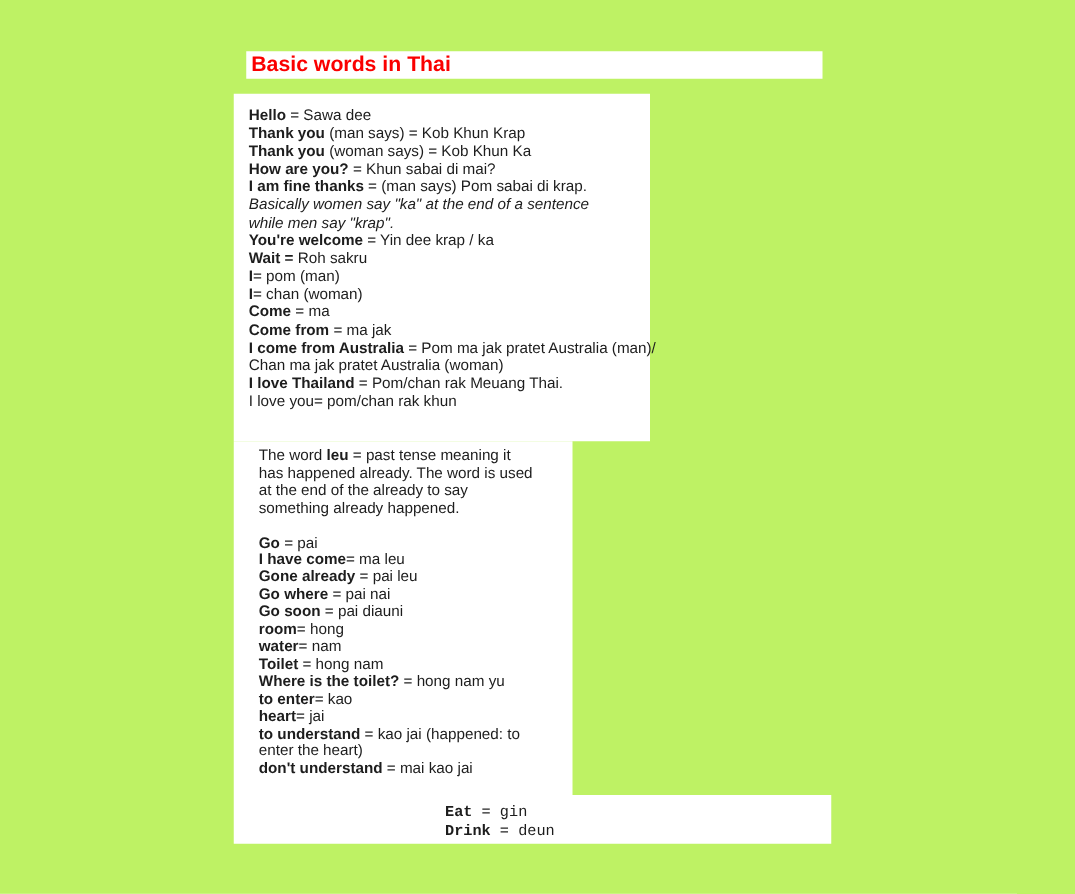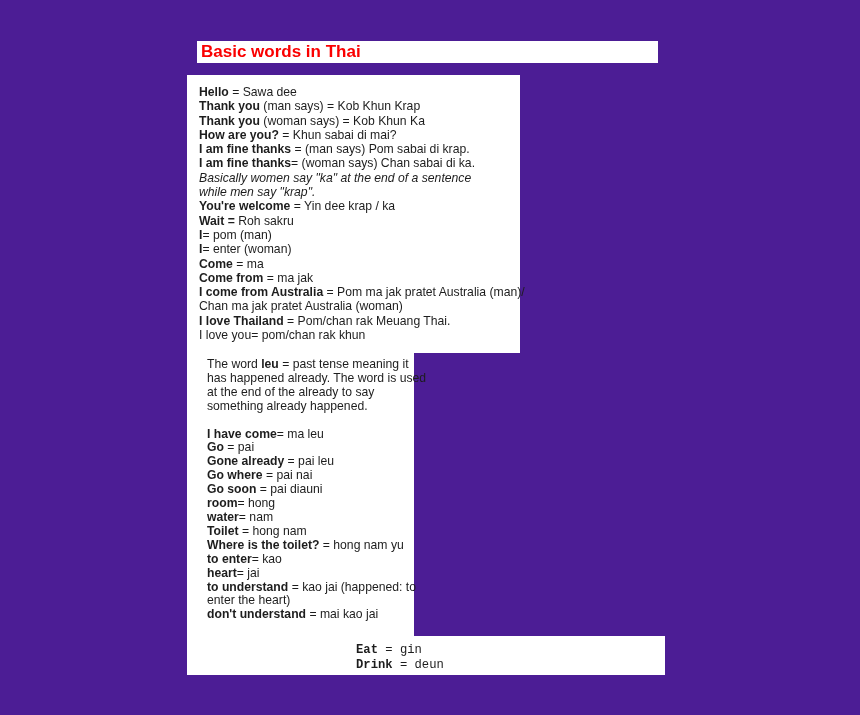--- a/index.html
+++ b/index.html
@@ -3,21 +3,21 @@
 <meta charset="utf-8">
 <style>
   * { margin: 0; padding: 0; box-sizing: border-box; }
   html, body {
     width: 860px; height: 715px;
     font-family: "Liberation Sans", sans-serif;
   }
   .canvas {
     position: relative;
     width: 860px; height: 715px;
-    background: #4c1d95;
+    background: #bef264;
     overflow: hidden;
   }
   .panel {
     position: absolute;
     background: #ffffff;
   }
   .title-banner {
     left: 197px; top: 41px;
     width: 461px; height: 22px;
     line-height: 22px;
@@ -28,21 +28,21 @@
     font-weight: bold;
     font-size: 17px;
   }
   .block-phrases {
     left: 187px; top: 75px;
     width: 333px; height: 278px;
     padding: 10px 8px 0 12px;
   }
   .block-leu {
     left: 187px; top: 353px;
-    width: 227px; height: 283px;
+    width: 271px; height: 283px;
     padding: 5px 6px 0 20px;
   }
   .block-eatdrink {
     left: 187px; top: 636px;
     width: 478px; height: 39px;
     padding: 7px 8px 0 169px;
   }
   .line {
     font-size: 12.2px;
     line-height: 14.3px;
@@ -62,43 +62,42 @@
   <div class="panel title-banner">
     <span class="title-text">Basic words in Thai</span>
   </div>
 
   <div class="panel block-phrases">
       <div class="line"><span class="b">Hello</span><span> = Sawa dee</span></div>
       <div class="line"><span class="b">Thank you</span><span> (man says) = Kob Khun Krap</span></div>
       <div class="line"><span class="b">Thank you</span><span> (woman says) = Kob Khun Ka</span></div>
       <div class="line"><span class="b">How are you?</span><span> = Khun sabai di mai?</span></div>
       <div class="line"><span class="b">I am fine thanks</span><span> = (man says) Pom sabai di krap.</span></div>
-      <div class="line"><span class="b">I am fine thanks</span><span>= (woman says) Chan sabai di ka.</span></div>
       <div class="line"><span class="i">Basically women say "ka" at the end of a sentence</span></div>
       <div class="line"><span class="i">while men say "krap".</span></div>
       <div class="line"><span class="b">You're welcome</span><span> = Yin dee krap / ka</span></div>
       <div class="line"><span class="b">Wait =</span><span> Roh sakru</span></div>
       <div class="line"><span class="b">I</span><span>= pom (man)</span></div>
-      <div class="line"><span class="b">I</span><span>= enter (woman)</span></div>
+      <div class="line"><span class="b">I</span><span>= chan (woman)</span></div>
       <div class="line"><span class="b">Come</span><span> = ma</span></div>
       <div class="line"><span class="b">Come from</span><span> = ma jak</span></div>
       <div class="line"><span class="b">I come from Australia</span><span> = Pom ma jak pratet Australia (man)/</span></div>
       <div class="line"><span>Chan ma jak pratet Australia (woman)</span></div>
       <div class="line"><span class="b">I love Thailand</span><span> = Pom/chan rak Meuang Thai.</span></div>
       <div class="line"><span>I love you= pom/chan rak khun</span></div>
     </div>
 
   <div class="panel block-leu">
       <div class="line"><span>The word </span><span class="b">leu</span><span> = past tense meaning it</span></div>
       <div class="line"><span>has happened already. The word is used</span></div>
       <div class="line"><span>at the end of the already to say</span></div>
       <div class="line"><span>something already happened.</span></div>
       <div class="line">&nbsp;</div>
+      <div class="line"><span class="b">Go</span><span> = pai</span></div>
       <div class="line"><span class="b">I have come</span><span>= ma leu</span></div>
-      <div class="line"><span class="b">Go</span><span> = pai</span></div>
       <div class="line"><span class="b">Gone already</span><span> = pai leu</span></div>
       <div class="line"><span class="b">Go where</span><span> = pai nai</span></div>
       <div class="line"><span class="b">Go soon</span><span> = pai diauni</span></div>
       <div class="line"><span class="b">room</span><span>= hong</span></div>
       <div class="line"><span class="b">water</span><span>= nam</span></div>
       <div class="line"><span class="b">Toilet</span><span> = hong nam</span></div>
       <div class="line"><span class="b">Where is the toilet?</span><span> = hong nam yu</span></div>
       <div class="line"><span class="b">to enter</span><span>= kao</span></div>
       <div class="line"><span class="b">heart</span><span>= jai</span></div>
       <div class="line"><span class="b">to understand</span><span> = kao jai (happened: to</span></div>

